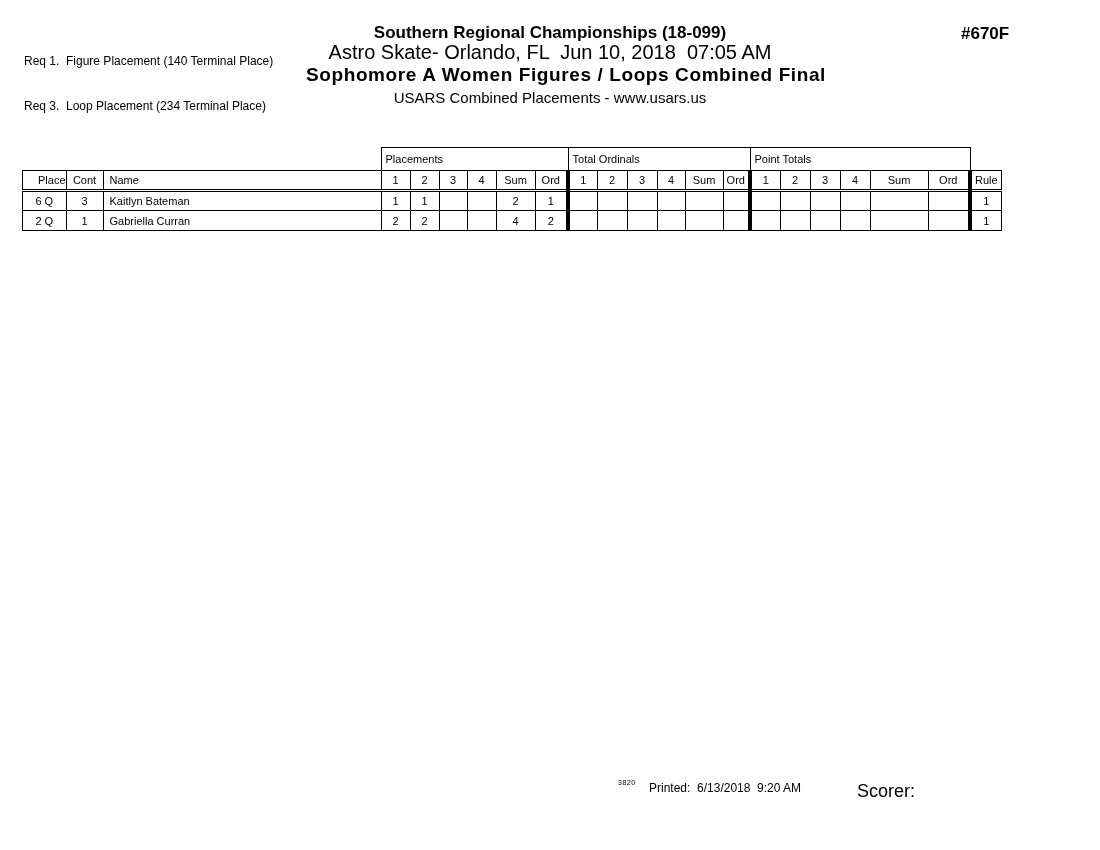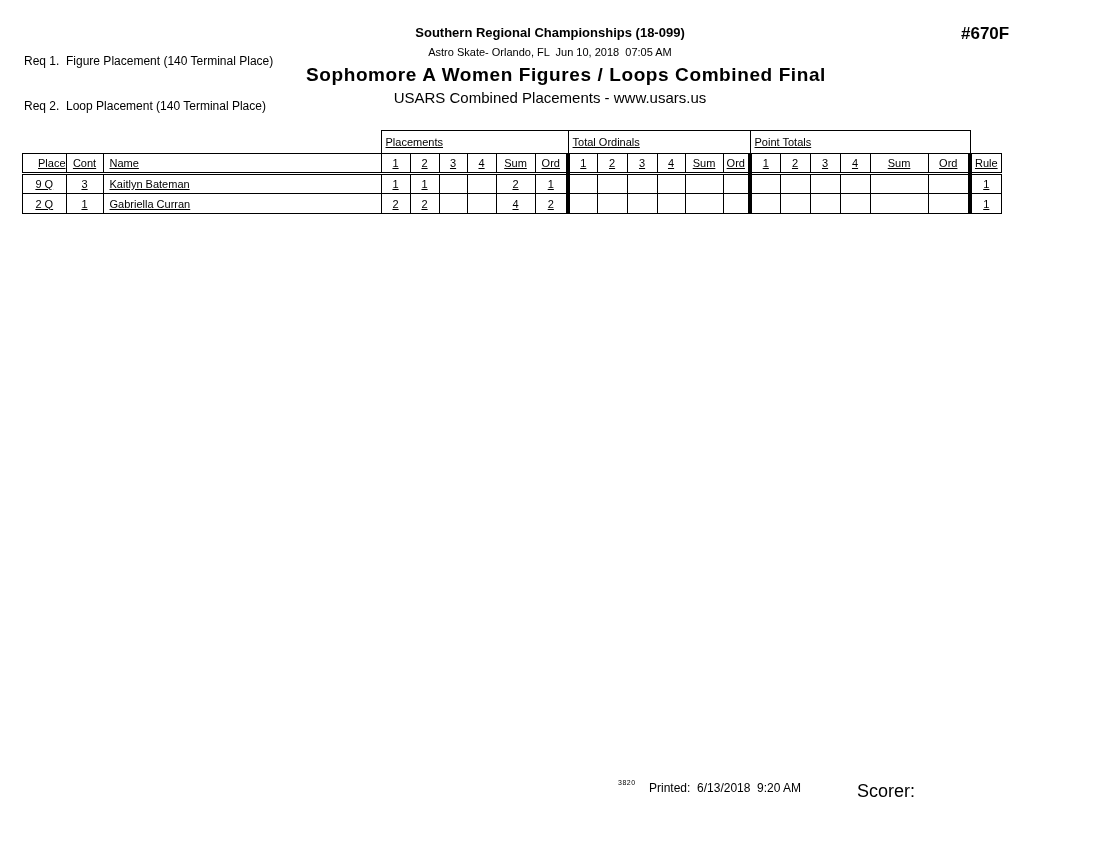--- a/index.html
+++ b/index.html
@@ -30,27 +30,27 @@
     white-space: pre;
   }
   .title-block {
     position: absolute;
     left: 0;
     right: 0;
     top: 23px;
     text-align: center;
   }
   .title-main {
-    font-size: 13px;
+    font-size: 17px;
     font-weight: bold;
     white-space: pre;
     line-height: 19px;
   }
   .title-venue {
-    font-size: 11px;
+    font-size: 20px;
     white-space: pre;
     line-height: 16px;
     margin-top: 2px;
   }
   .title-event {
     font-size: 19px;
     font-weight: bold;
     letter-spacing: 0.6px;
     white-space: pre;
     line-height: 22px;
@@ -68,25 +68,24 @@
     left: 961px;
     top: 24px;
     font-size: 17px;
     font-weight: bold;
   }
 
   
   .results-table {
     position: absolute;
     left: 22px;
-    top: 130px;
+    top: 147px;
     border-collapse: collapse;
     table-layout: fixed;
     font-size: 11px;
-    text-decoration: underline;
   }
   .results-table td, .results-table th {
     padding: 0;
     vertical-align: middle;
     overflow: hidden;
     white-space: nowrap;
     font-weight: normal;
   }
   tr.group-row { height: 23px; }
   tr.header-row { height: 20px; }
@@ -139,21 +138,21 @@
     font-size: 18px;
   }
 </style>
 </head>
 <body>
 
 <div class="page">
 
   <div class="req-block">
     <div>Req 1.  Figure Placement (140 Terminal Place)</div>
-    <div>Req 2.  Loop Placement (140 Terminal Place)</div>
+    <div>Req 3.  Loop Placement (234 Terminal Place)</div>
   </div>
 
   <div class="title-block">
     <div class="title-main">Southern Regional Championships (18-099)</div>
     <div class="title-venue">Astro Skate- Orlando, FL  Jun 10, 2018  07:05 AM</div>
     <div class="title-event">Sophomore A Women Figures / Loops Combined Final</div>
     <div class="title-sub">USARS Combined Placements - www.usars.us</div>
   </div>
 
   <div class="doc-number">#670F</div>
@@ -212,21 +211,21 @@
       <th class="sep">1</th>
       <th>2</th>
       <th>3</th>
       <th>4</th>
       <th>Sum</th>
       <th>Ord</th>
       <th class="sep">Rule</th>
     </tr>
 
     <tr class="data-row">
-      <td class="bold">9 Q</td>
+      <td class="bold">6 Q</td>
       <td class="bold">3</td>
       <td class="name-cell bold">Kaitlyn Bateman</td>
       <td>1</td>
       <td>1</td>
       <td></td>
       <td></td>
       <td>2</td>
       <td class="bold-sm">1</td>
       <td class="sep"></td>
       <td></td>

